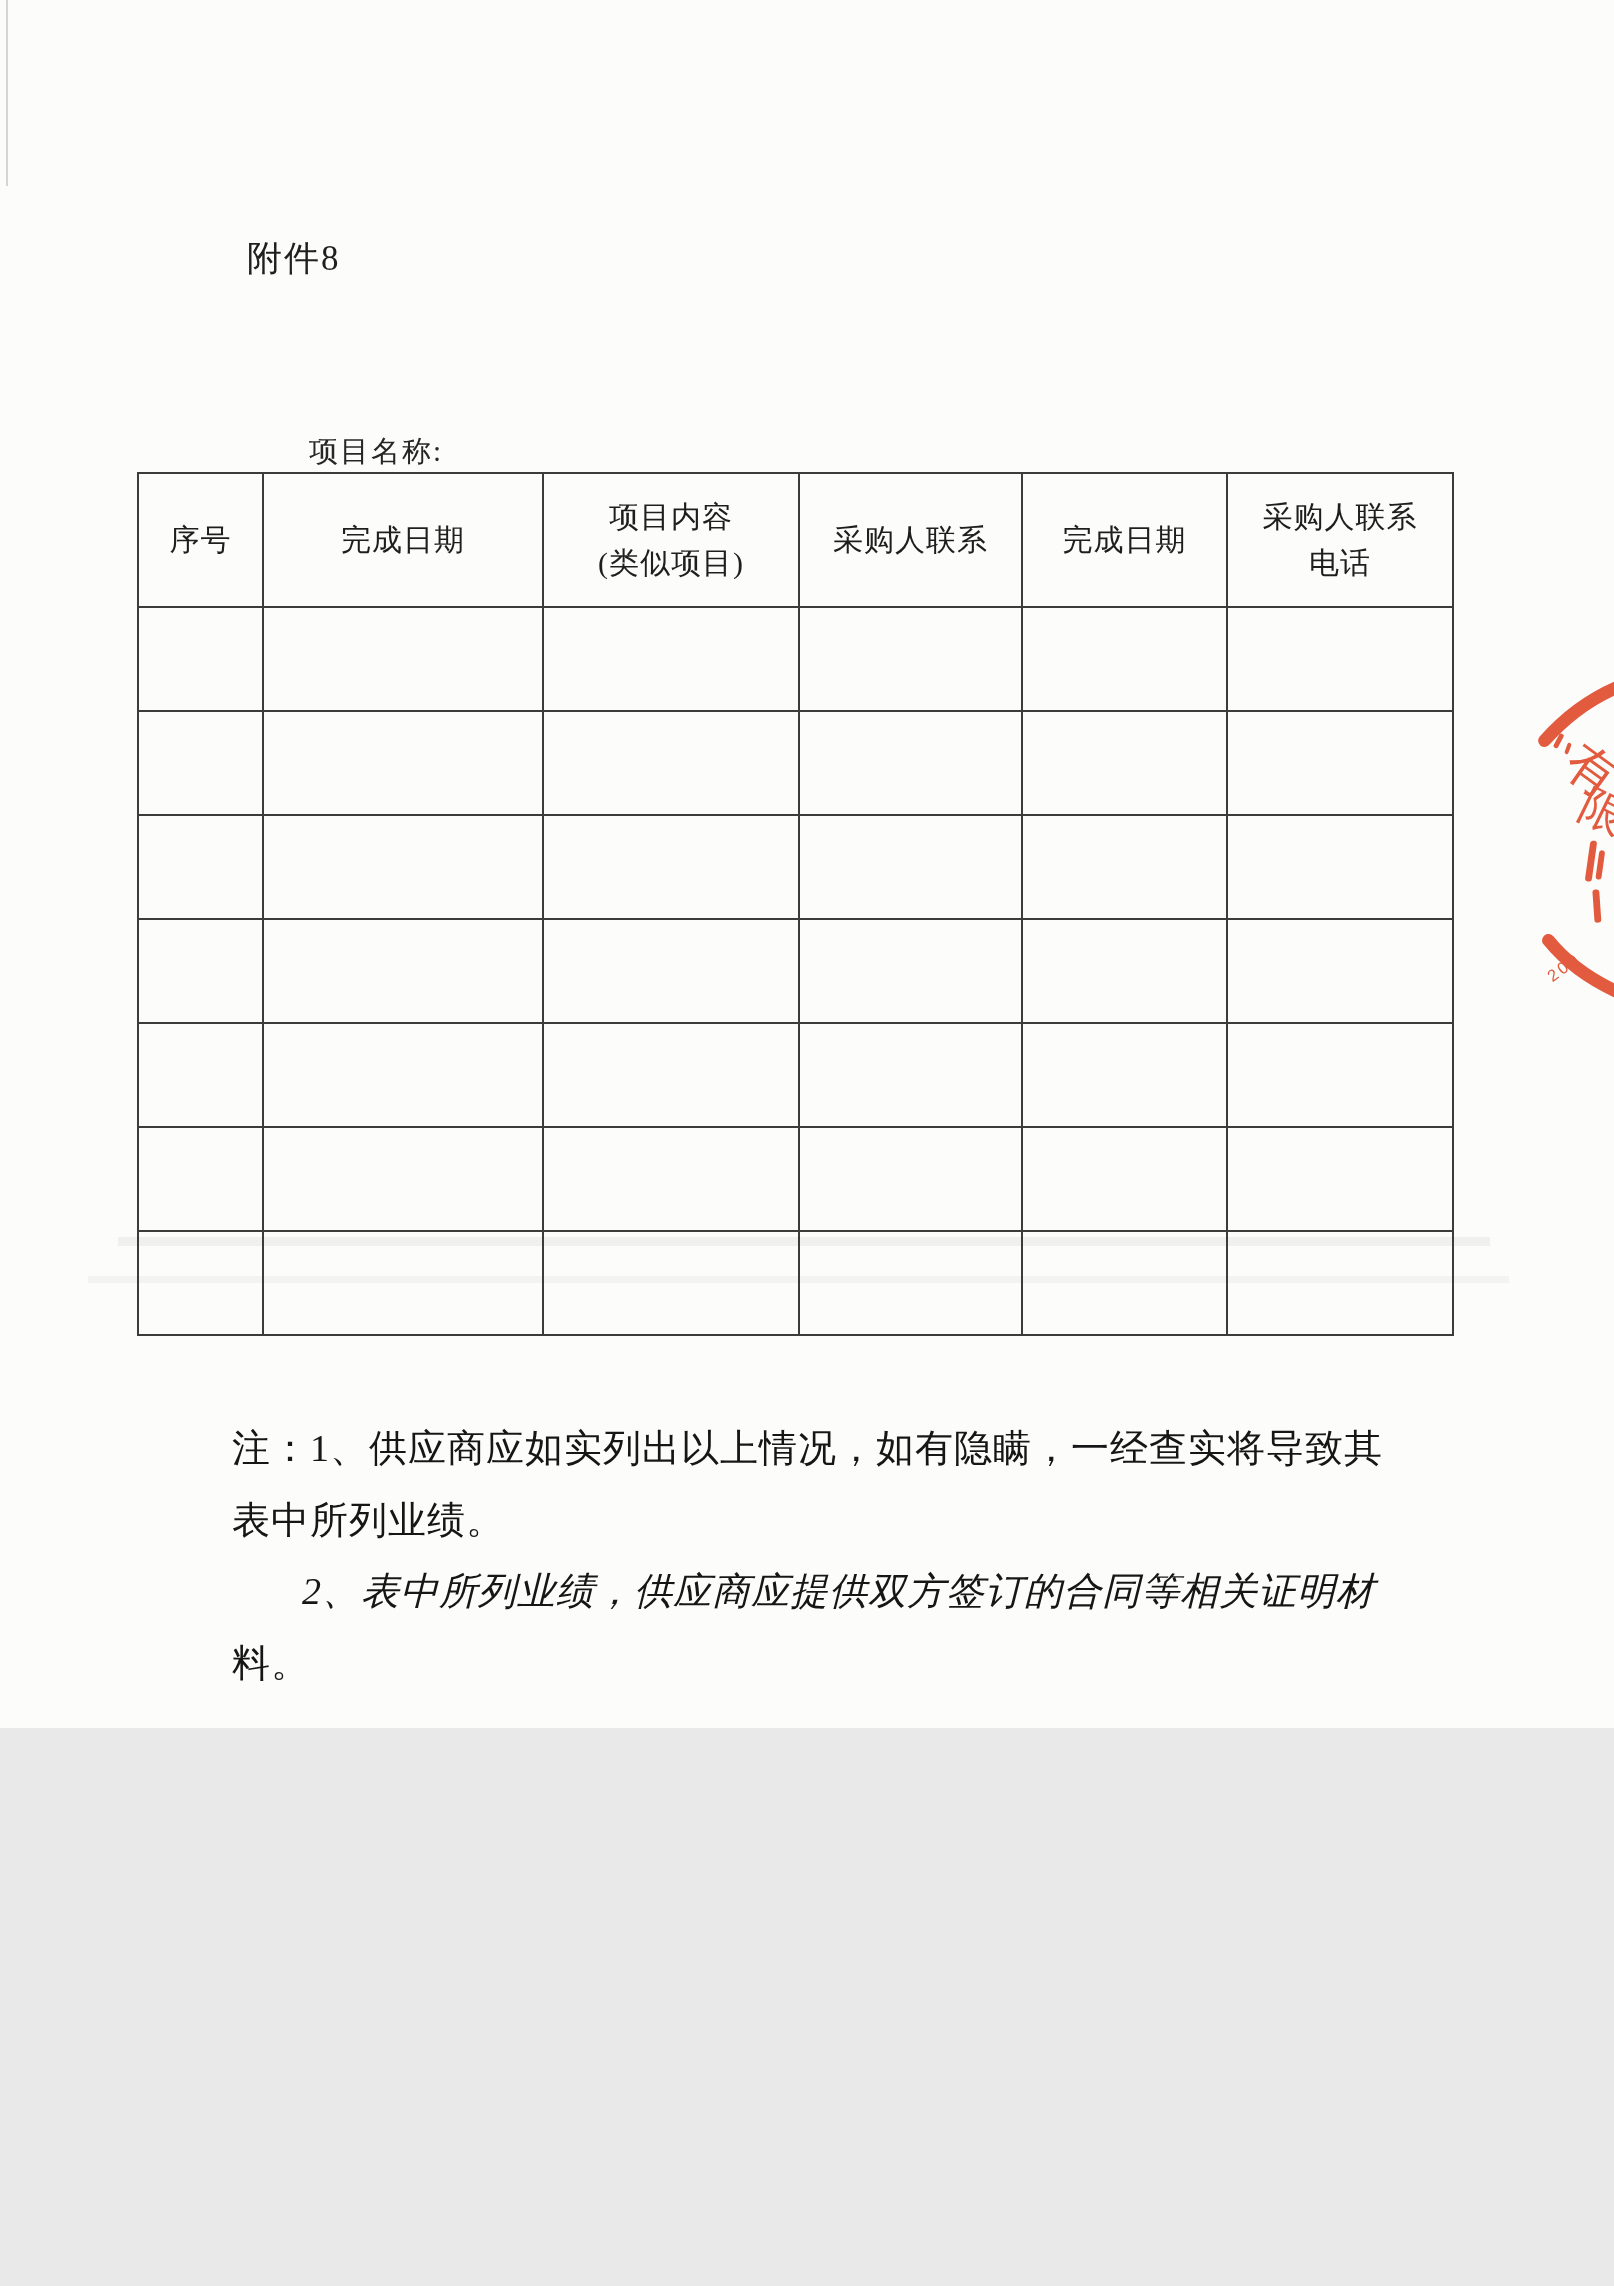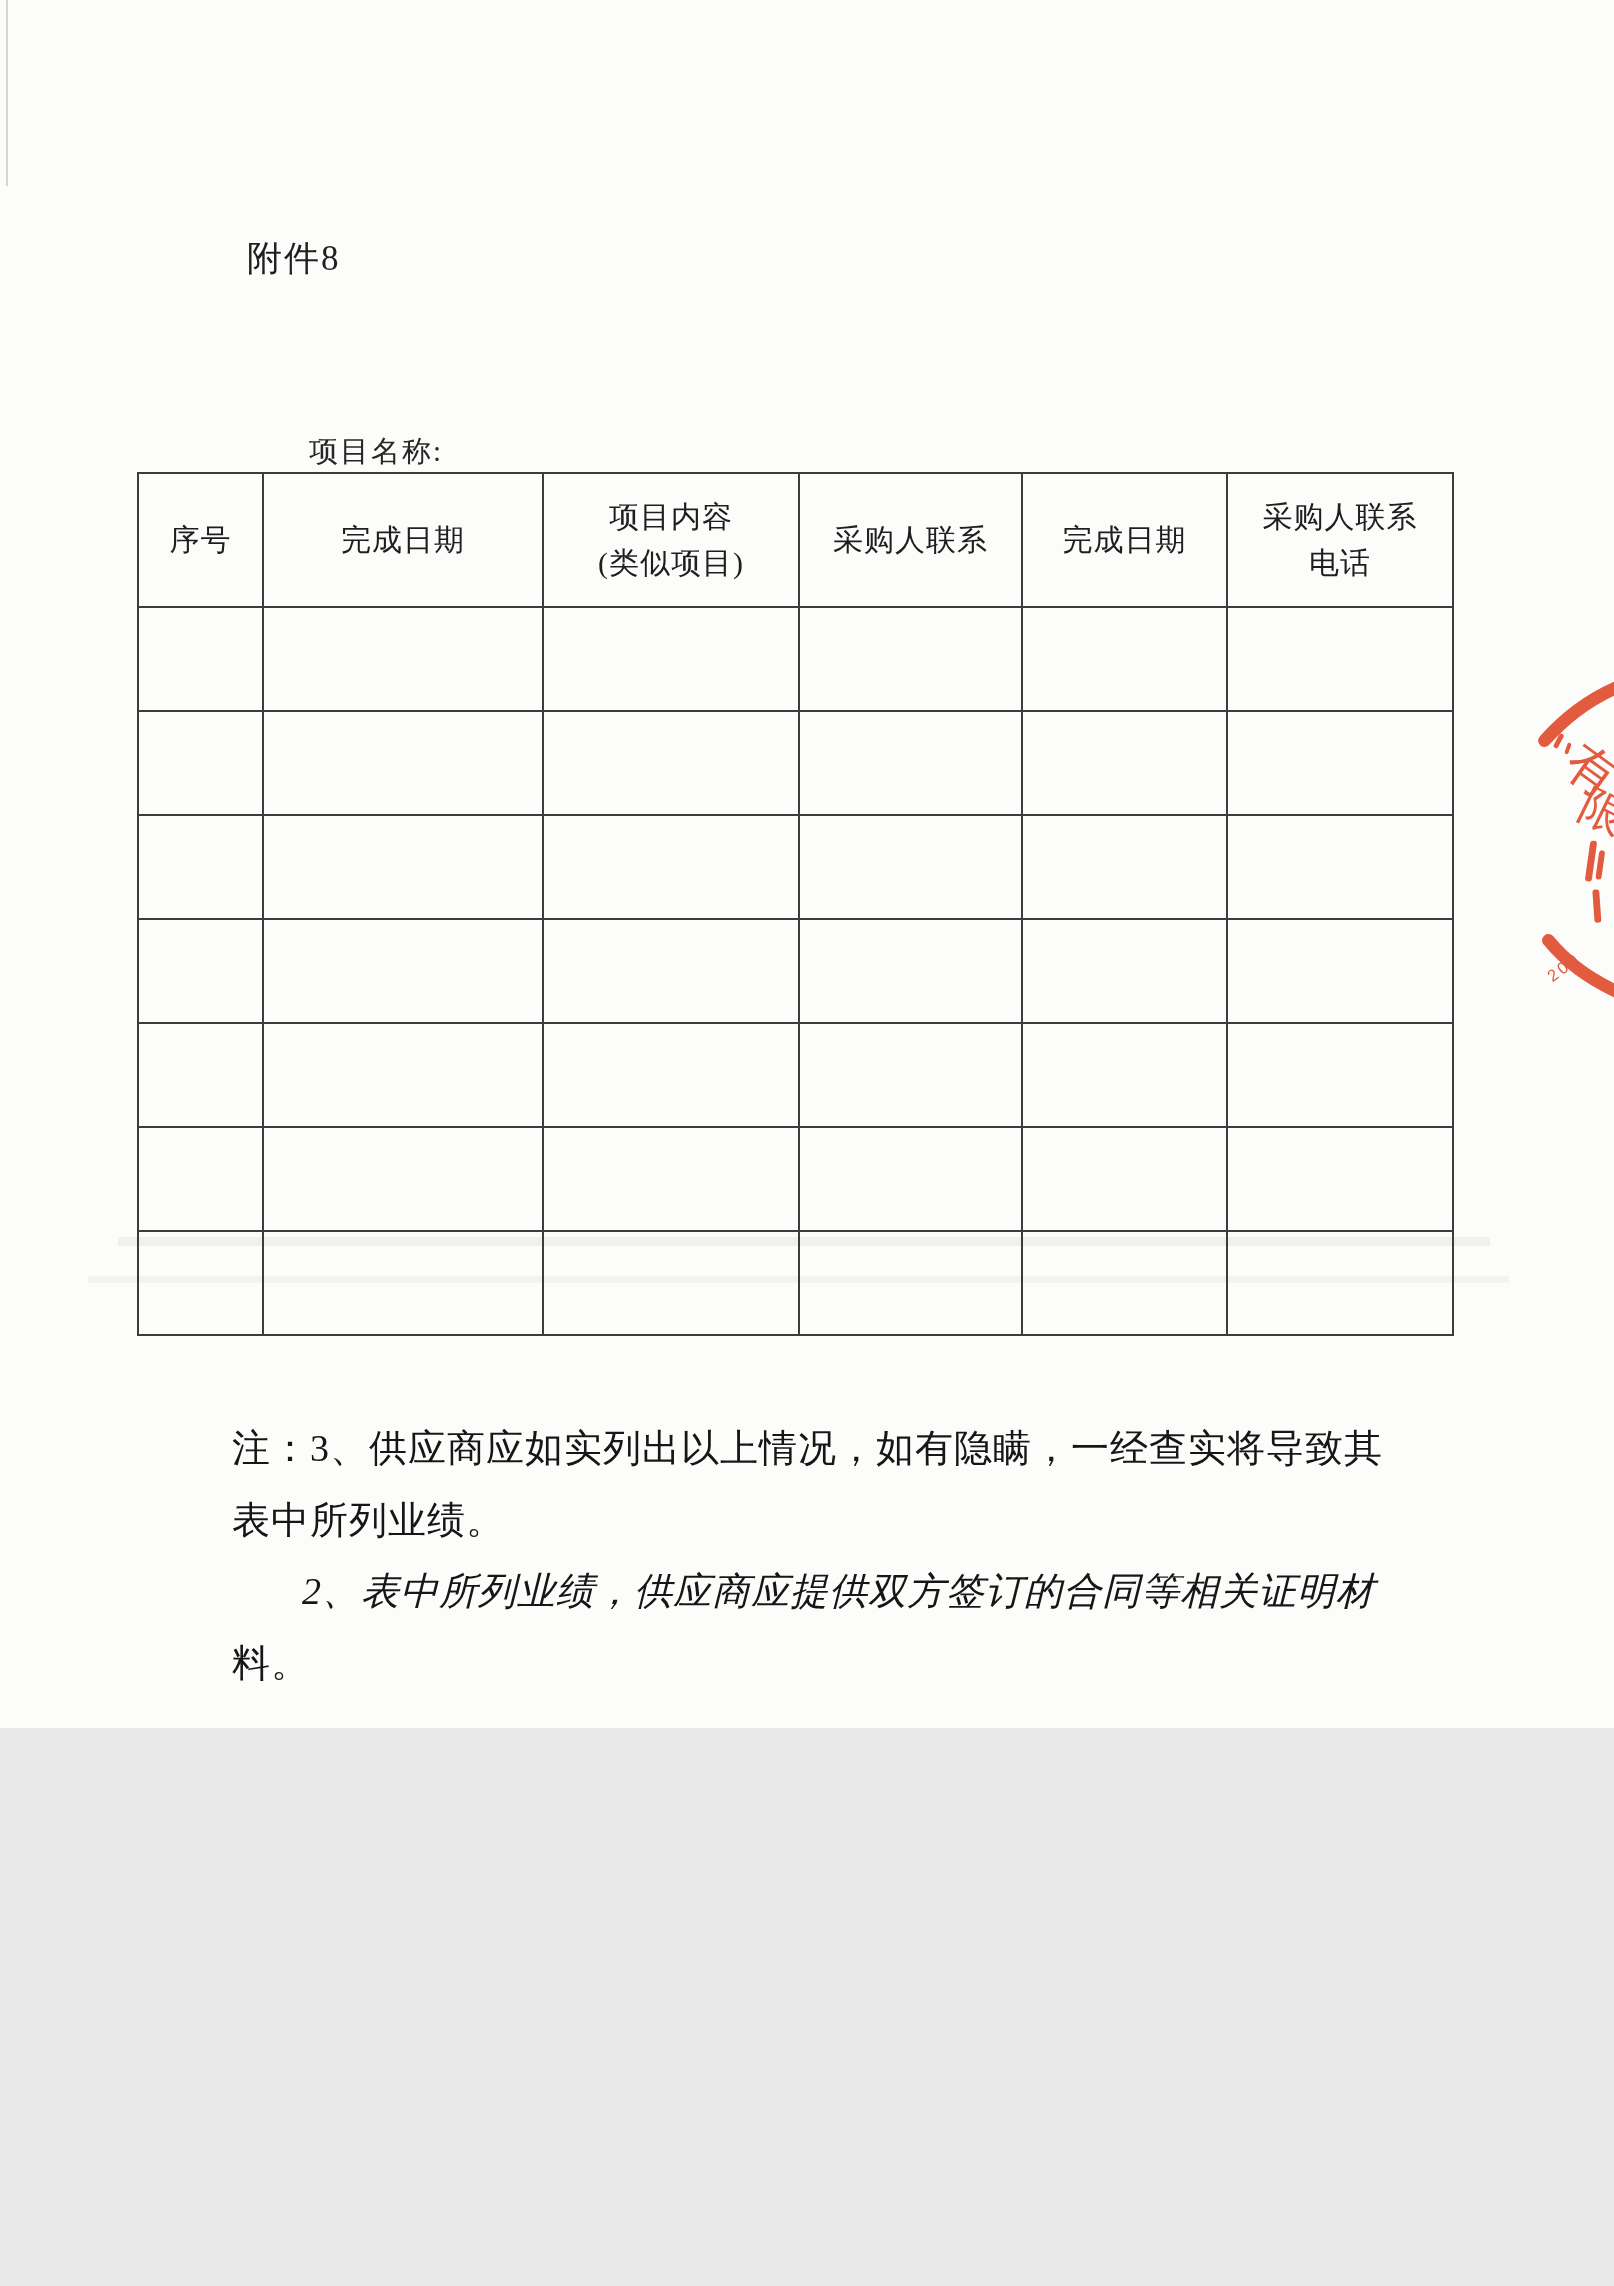--- a/index.html
+++ b/index.html
@@ -162,21 +162,21 @@
           <td></td>
           <td></td>
           <td></td>
           <td></td>
           <td></td>
         </tr>
     </tbody>
   </table>
 
   <div class="notes">
-    <div class="note-line note-1">注：3、供应商应如实列出以上情况，如有隐瞒，一经查实将导致其</div>
+    <div class="note-line note-1">注：1、供应商应如实列出以上情况，如有隐瞒，一经查实将导致其</div>
     <div class="note-line note-2">表中所列业绩。</div>
     <div class="note-line note-3">2、表中所列业绩，供应商应提供双方签订的合同等相关证明材</div>
     <div class="note-line note-4">料。</div>
   </div>
 
   <div class="pageno">— 15 —</div>
 
   <svg class="stamp" viewBox="0 0 95 330" xmlns="http://www.w3.org/2000/svg">
 
     <path d="M 97 10 Q 56 28 24 64" fill="none" stroke="#df4526" stroke-width="13" stroke-linecap="round"></path>

